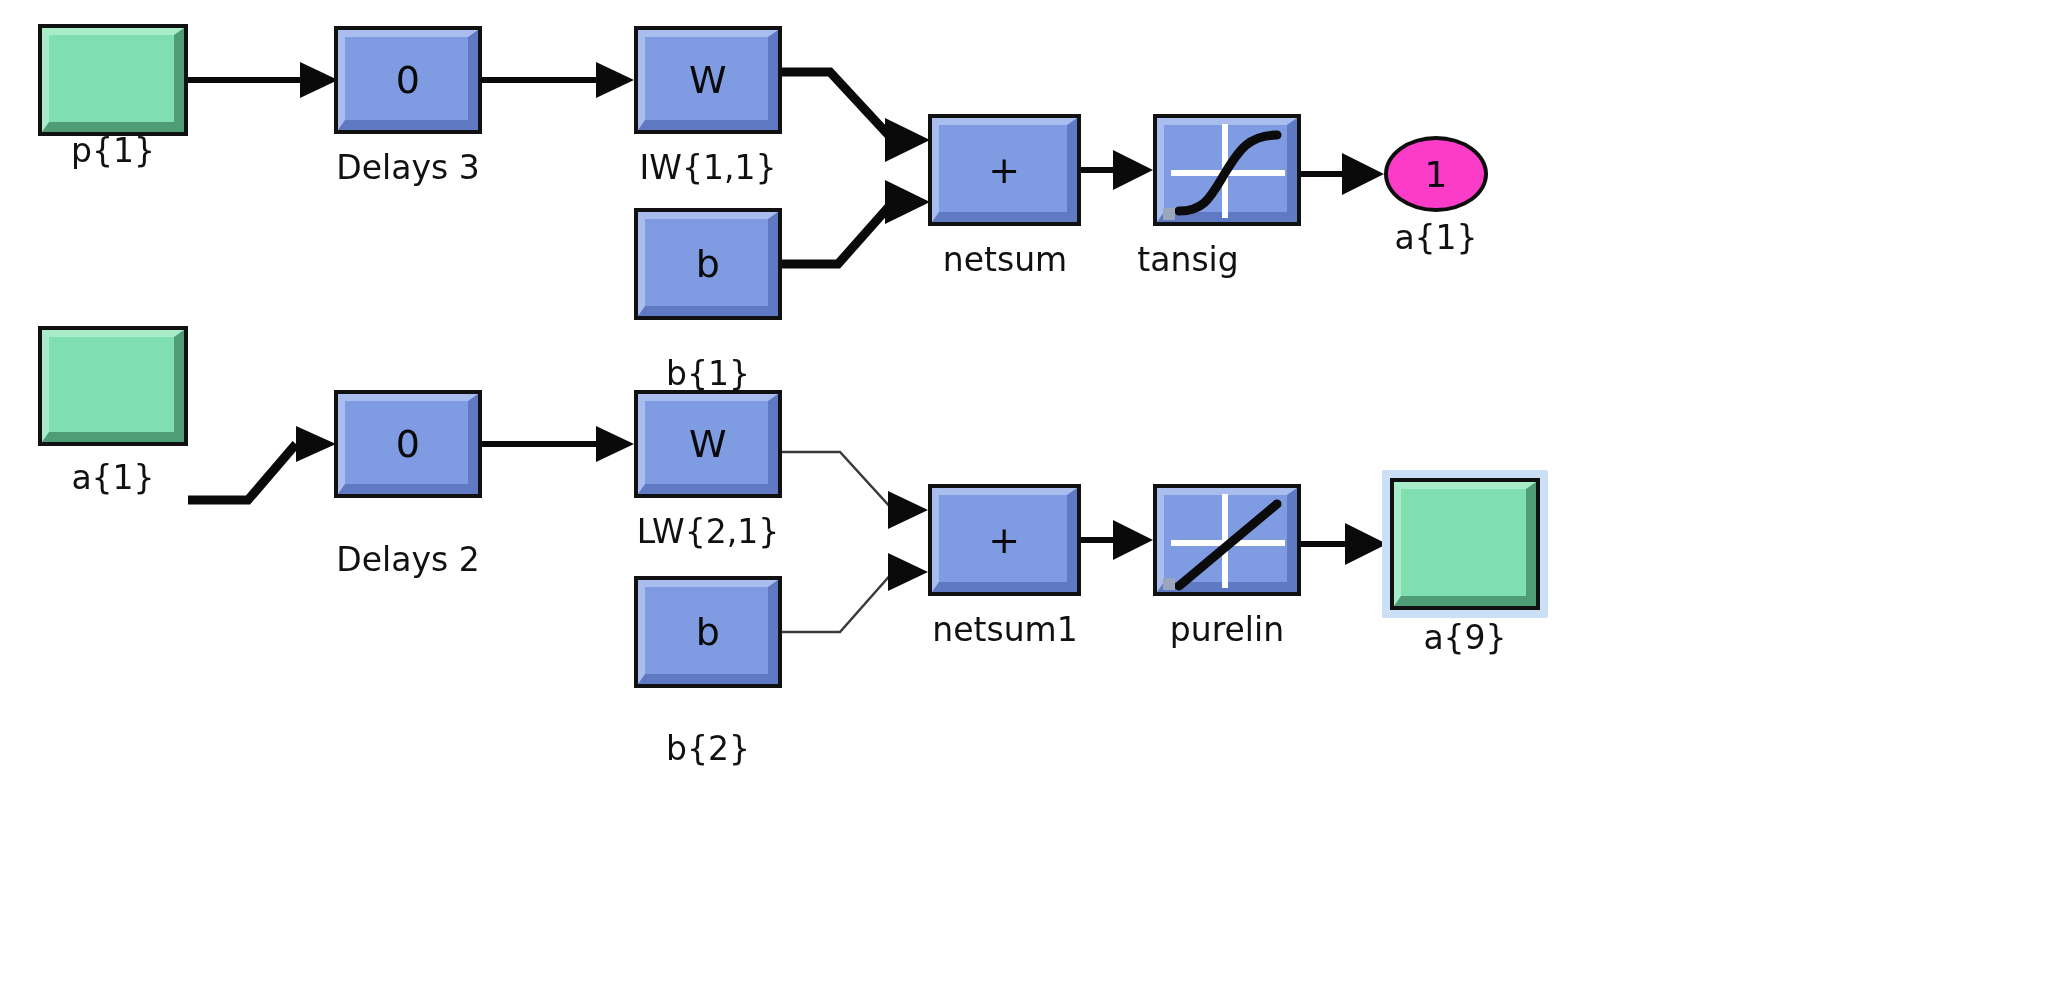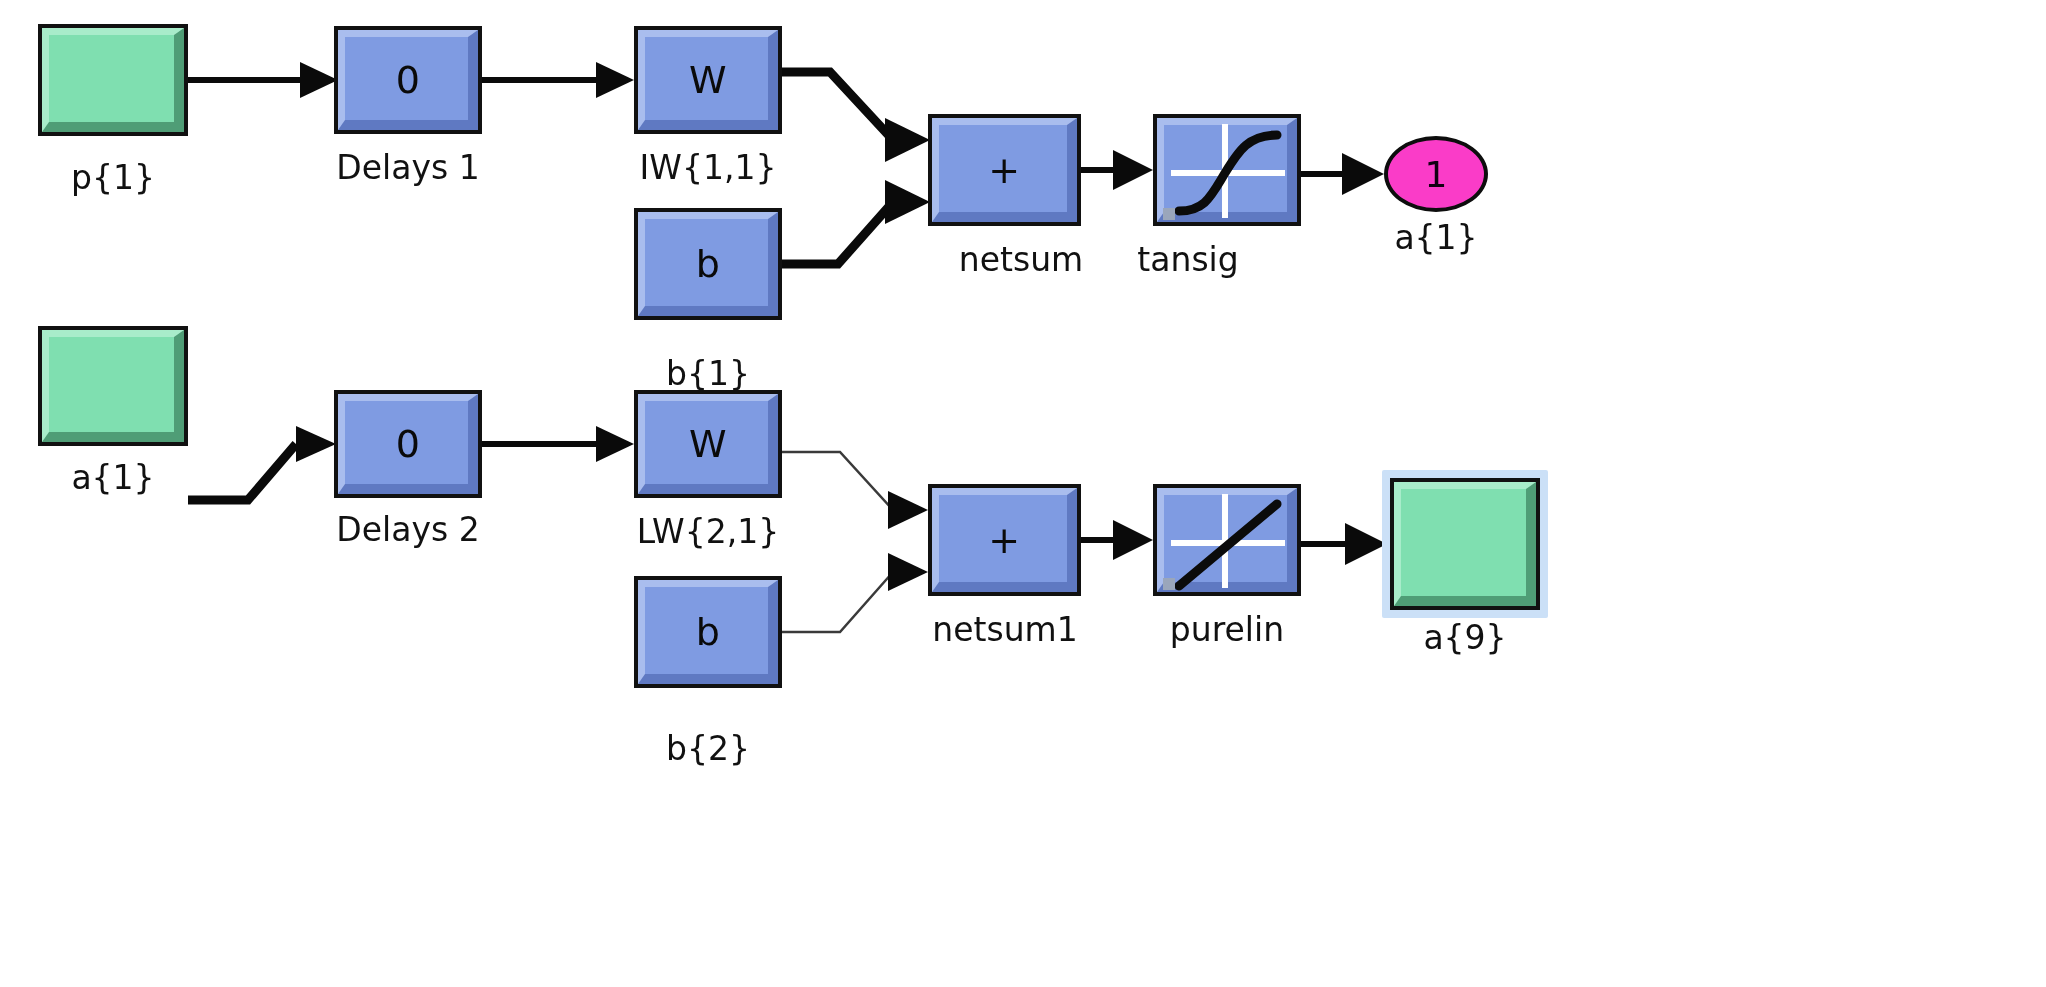--- a/index.html
+++ b/index.html
@@ -123,49 +123,49 @@
 
     <line class="w-med" x1="1301" y1="544" x2="1345" y2="544"></line>
     <polygon class="ahead-blk" points="1345,523 1387,544 1345,565"></polygon>
   </svg>
 
   <div class="blk bev-green" style="left:38px;top:24px;width:150px;height:112px;">
     <div class="inner"></div>
     <div class="face"></div>
     <div class="glyph"></div>
   </div>
-  <div class="cap" style="left:113px;top:158px;">p{1}</div>
+  <div class="cap" style="left:113px;top:131px;">p{1}</div>
 
   <div class="blk bev-blue" style="left:334px;top:26px;width:148px;height:108px;">
     <div class="inner"></div>
     <div class="face"></div>
     <div class="glyph">0</div>
   </div>
-  <div class="cap" style="left:408px;top:148px;">Delays 1</div>
+  <div class="cap" style="left:408px;top:148px;">Delays 3</div>
 
   <div class="blk bev-blue" style="left:634px;top:26px;width:148px;height:108px;">
     <div class="inner"></div>
     <div class="face"></div>
     <div class="glyph">W</div>
   </div>
   <div class="cap" style="left:708px;top:148px;">IW{1,1}</div>
 
   <div class="blk bev-blue" style="left:634px;top:208px;width:148px;height:112px;">
     <div class="inner"></div>
     <div class="face"></div>
     <div class="glyph">b</div>
   </div>
   <div class="cap" style="left:708px;top:354px;">b{1}</div>
 
   <div class="blk bev-blue" style="left:928px;top:114px;width:153px;height:112px;">
     <div class="inner"></div>
     <div class="face"></div>
     <div class="glyph">+</div>
   </div>
-  <div class="cap" style="left:1005px;top:240px;margin-left:16px;">netsum</div>
+  <div class="cap" style="left:1005px;top:240px;">netsum</div>
 
   <div class="blk bev-blue" style="left:1153px;top:114px;width:148px;height:112px;">
     <div class="inner"></div>
     <svg class="icon" viewBox="0 0 140 104" preserveAspectRatio="none" xmlns="http://www.w3.org/2000/svg">
       <line class="axis" x1="14" y1="55" x2="128" y2="55"></line>
       <line class="axis" x1="68" y1="6" x2="68" y2="100"></line>
       <path class="curve" d="M22,93 C48,93 54,78 68,55 C82,32 92,17 120,17"></path>
       <rect class="marker" x="6" y="90" width="12" height="12"></rect>
     </svg>
     <div class="face"></div>
@@ -183,21 +183,21 @@
     <div class="face"></div>
     <div class="glyph"></div>
   </div>
   <div class="cap" style="left:113px;top:458px;">a{1}</div>
 
   <div class="blk bev-blue" style="left:334px;top:390px;width:148px;height:108px;">
     <div class="inner"></div>
     <div class="face"></div>
     <div class="glyph">0</div>
   </div>
-  <div class="cap" style="left:408px;top:510px;">Delays 2</div>
+  <div class="cap" style="left:408px;top:540px;">Delays 2</div>
 
   <div class="blk bev-blue" style="left:634px;top:390px;width:148px;height:108px;">
     <div class="inner"></div>
     <div class="face"></div>
     <div class="glyph">W</div>
   </div>
   <div class="cap" style="left:708px;top:512px;">LW{2,1}</div>
 
   <div class="blk bev-blue" style="left:634px;top:576px;width:148px;height:112px;">
     <div class="inner"></div>

